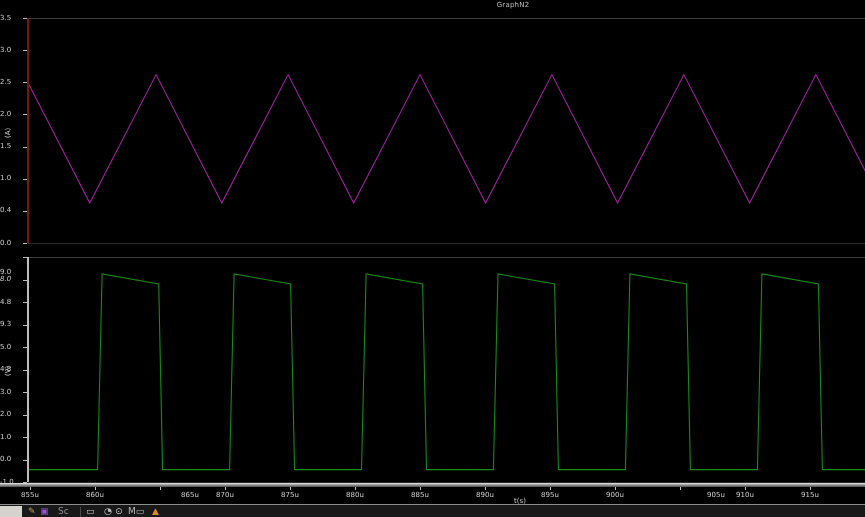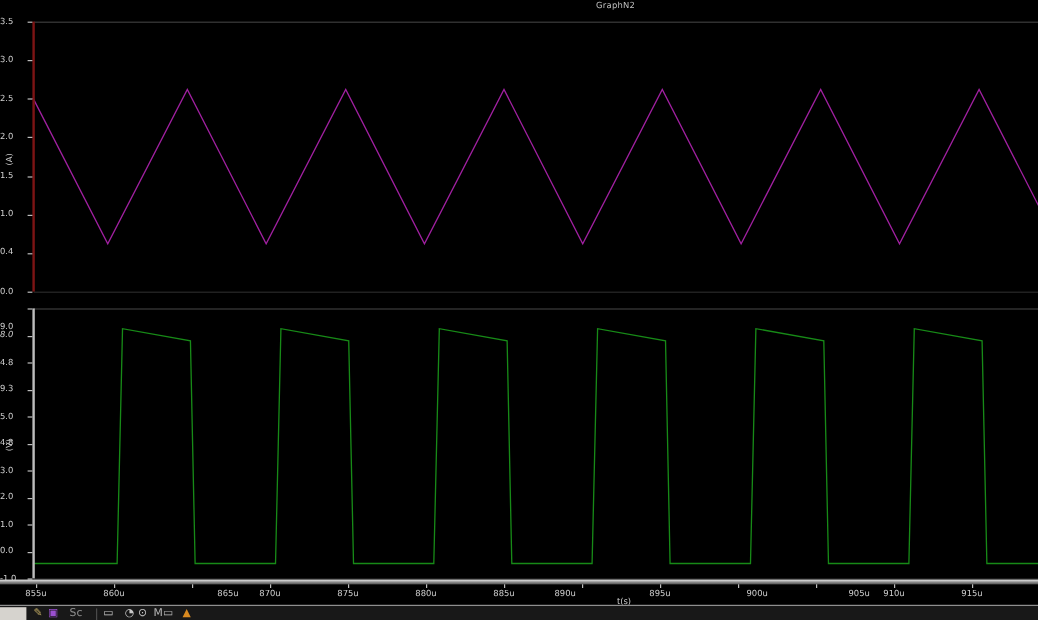--- a/index.html
+++ b/index.html
@@ -93,25 +93,25 @@
       <div class="xlab" style="left: 144px; top: 491px; margin-left: 30px;">865u</div>
       <div class="xtick" style="left: 225px; top: 486px;"></div>
       <div class="xlab" style="left: 209px; top: 491px;">870u</div>
       <div class="xtick" style="left: 290px; top: 486px;"></div>
       <div class="xlab" style="left: 274px; top: 491px;">875u</div>
       <div class="xtick" style="left: 355px; top: 486px;"></div>
       <div class="xlab" style="left: 339px; top: 491px;">880u</div>
       <div class="xtick" style="left: 420px; top: 486px;"></div>
       <div class="xlab" style="left: 404px; top: 491px;">885u</div>
       <div class="xtick" style="left: 485px; top: 486px;"></div>
-      <div class="xlab" style="left: 455px; top: 491px;">890u</div>
+      <div class="xlab" style="left: 469px; top: 491px;">890u</div>
       <div class="xtick" style="left: 550px; top: 486px;"></div>
       <div class="xlab" style="left: 534px; top: 491px;">895u</div>
       <div class="xtick" style="left: 615px; top: 486px;"></div>
-      <div class="xlab" style="left: 599px; top: 491px; margin-left: 16px;">900u</div>
+      <div class="xlab" style="left: 599px; top: 491px;">900u</div>
       <div class="xtick" style="left: 680px; top: 486px;"></div>
       <div class="xlab" style="left: 700px; top: 491px;">905u</div>
       <div class="xtick" style="left: 745px; top: 486px;"></div>
       <div class="xlab" style="left: 729px; top: 491px;">910u</div>
       <div class="xtick" style="left: 810px; top: 486px;"></div>
       <div class="xlab" style="left: 794px; top: 491px;">915u</div>
     </div>
 
   <div class="unit-label" style="left:0px; top:126px; width:16px;">(A)</div>
   <div class="unit-label" style="left:0px; top:364px; width:16px;">(V)</div>

